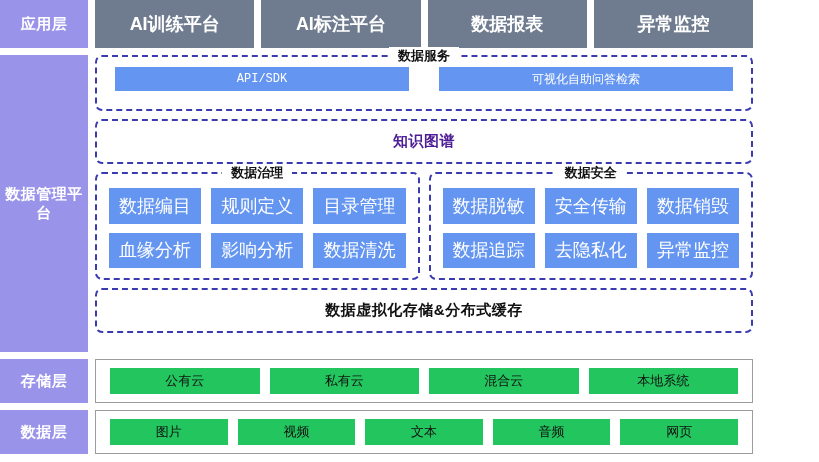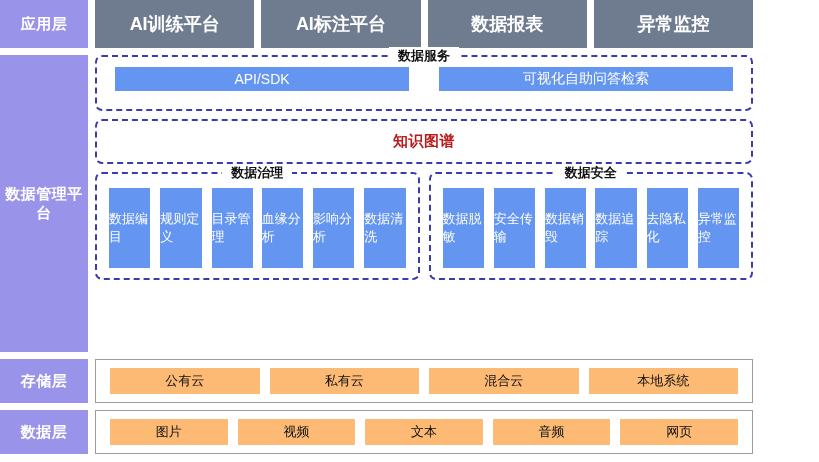--- a/index.html
+++ b/index.html
@@ -109,65 +109,67 @@
   .svc-group { height: 56px; padding: 10px 18px 0 18px; }
   .svc-inner {
     display: flex;
     gap: 30px;
     height: 24px;
   }
   .blue-wide {
     flex: 1;
     background: #6495f0;
     color: #ffffff;
-    font-size: 14px;
-    display: flex;
-    align-items: center;
-    justify-content: center;
-    box-sizing: border-box;
+    font-size: 12px;
+    display: flex;
+    align-items: center;
+    justify-content: center;
+    box-sizing: border-box;
+    font-family: Liberation Mono, monospace;
   }
 
   
   .kg-group {
     height: 45px;
     display: flex;
     align-items: center;
     justify-content: center;
   }
   .kg-text {
     font-size: 15px;
     font-weight: 700;
-    color: #b91c1c;
+    color: #4c1d95;
     letter-spacing: 0.5px;
     text-align: right;
   }
 
   
   .two-col {
     display: flex;
     gap: 9px;
     height: 108px;
   }
   .col-group {
     flex: 1;
     padding: 14px 12px 10px 12px;
     box-sizing: border-box;
     display: flex;
+    flex-direction: column;
     gap: 9px;
   }
   .tile-row {
     display: flex;
     gap: 10px;
     flex: 1;
   }
   .tile {
     flex: 1;
     background: #6495f0;
     color: #ffffff;
-    font-size: 13px;
+    font-size: 18px;
     display: flex;
     align-items: center;
     justify-content: center;
     box-sizing: border-box;
     position: relative;
   }
 
   
   .virt-group {
     height: 45px;
@@ -194,21 +196,21 @@
     border: 1px solid #9c9c9c;
     box-sizing: border-box;
     display: flex;
     align-items: center;
     gap: 10px;
     padding: 0 14px;
     background: #ffffff;
   }
   .gray-chip {
     flex: 1;
-    background: #fdba74;
+    background: #22c55e;
     color: #111111;
     font-size: 13px;
     height: 26px;
     display: flex;
     align-items: center;
     justify-content: center;
     box-sizing: border-box;
   }
 </style>
 </head>
@@ -268,20 +270,23 @@
           </div>
           <div class="tile-row">
             <div class="tile">数据追踪</div>
             <div class="tile">去隐私化</div>
             <div class="tile">异常监控</div>
           </div>
         </div>
 
       </div>
 
+      <div class="dgroup virt-group">
+        <div class="virt-text">数据虚拟化存储&amp;分布式缓存</div>
+      </div>
 
     </div>
   </div>
 
   <div class="row bottom-row">
     <div class="layer-label">存储层</div>
     <div class="bottom-frame">
       <div class="gray-chip">公有云</div>
       <div class="gray-chip">私有云</div>
       <div class="gray-chip">混合云</div>

